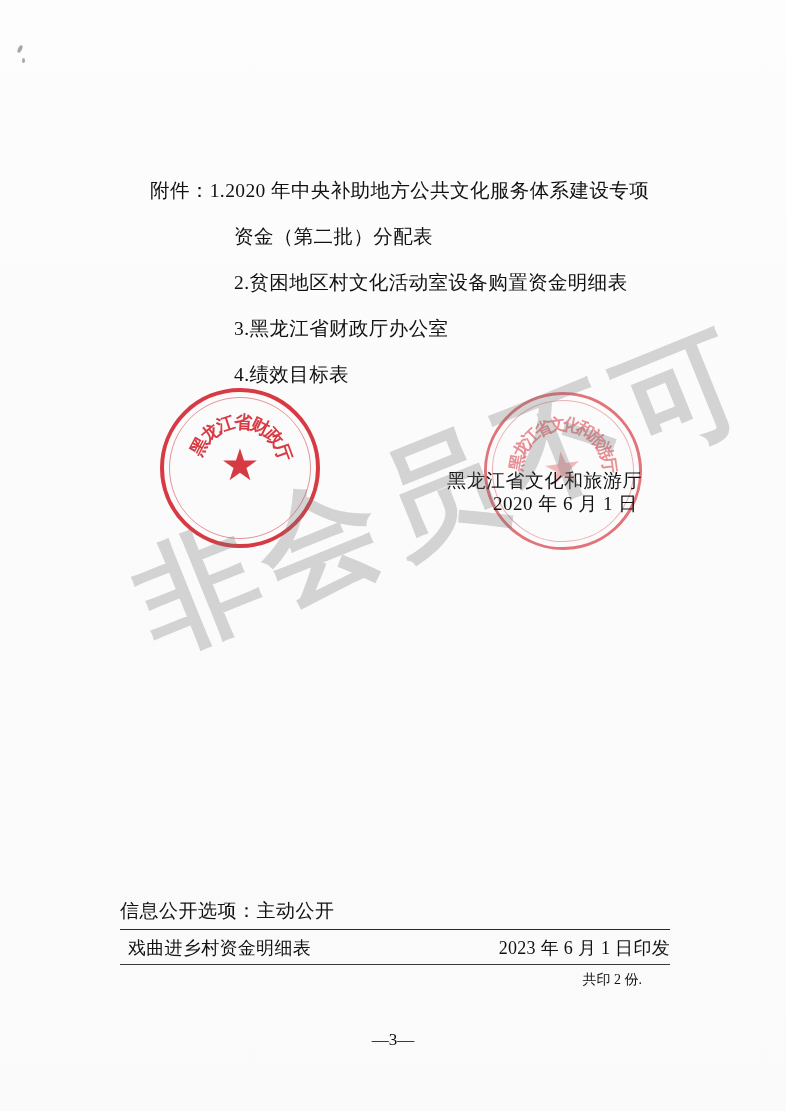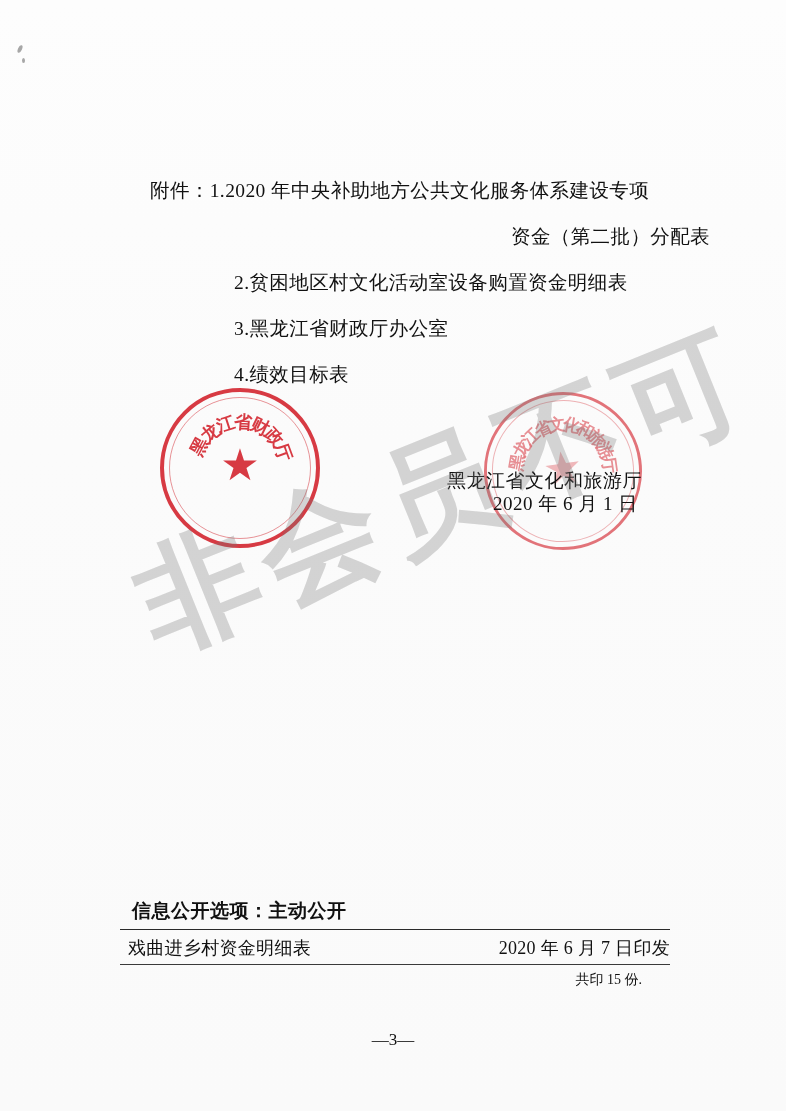--- a/index.html
+++ b/index.html
@@ -47,21 +47,20 @@
   }
   .attach-label {
     display: inline-block;
   }
   .attach-indent {
     display: inline-block;
     width: 84px;
   }
   .attach-cont {
     padding-left: 84px;
-    text-align: right;
   }
 
   
   .sig-left {
     position: absolute;
     left: 160px;
     top: 468px;
     font-size: 19px;
     letter-spacing: .5px;
     color: #111;
@@ -177,25 +176,24 @@
 
   
   .footer {
     position: absolute;
     left: 120px;
     top: 898px;
     width: 550px;
   }
   .footer-open {
     font-size: 19px;
-    font-weight: bold;
+    font-weight: normal;
     letter-spacing: .5px;
     color: #111;
     padding-bottom: 5px;
-    margin-left: 12px;
   }
   .rule {
     height: 1px;
     background: #2a2a2a;
     width: 100%;
   }
   .rule.thin { height: 1px; background: #3a3a3a; }
   .footer-row {
     display: flex;
     justify-content: space-between;
@@ -285,20 +283,20 @@
   <div class="sig-right">黑龙江省文化和旅游厅</div>
   <div class="sig-right-date">2020 年 6 月 1 日</div>
 
   <div class="watermark">非会员不可</div>
 
   <div class="footer">
     <div class="footer-open">信息公开选项：主动公开</div>
     <div class="rule"></div>
     <div class="footer-row">
       <span>戏曲进乡村资金明细表</span>
-      <span>2020 年 6 月 7 日印发</span>
+      <span>2023 年 6 月 1 日印发</span>
     </div>
     <div class="rule thin"></div>
-    <div class="footer-copies">共印 15 份.</div>
+    <div class="footer-copies">共印 2 份.</div>
   </div>
 
   <div class="page-number">—3—</div>
 </div>
 
 </body></html>

